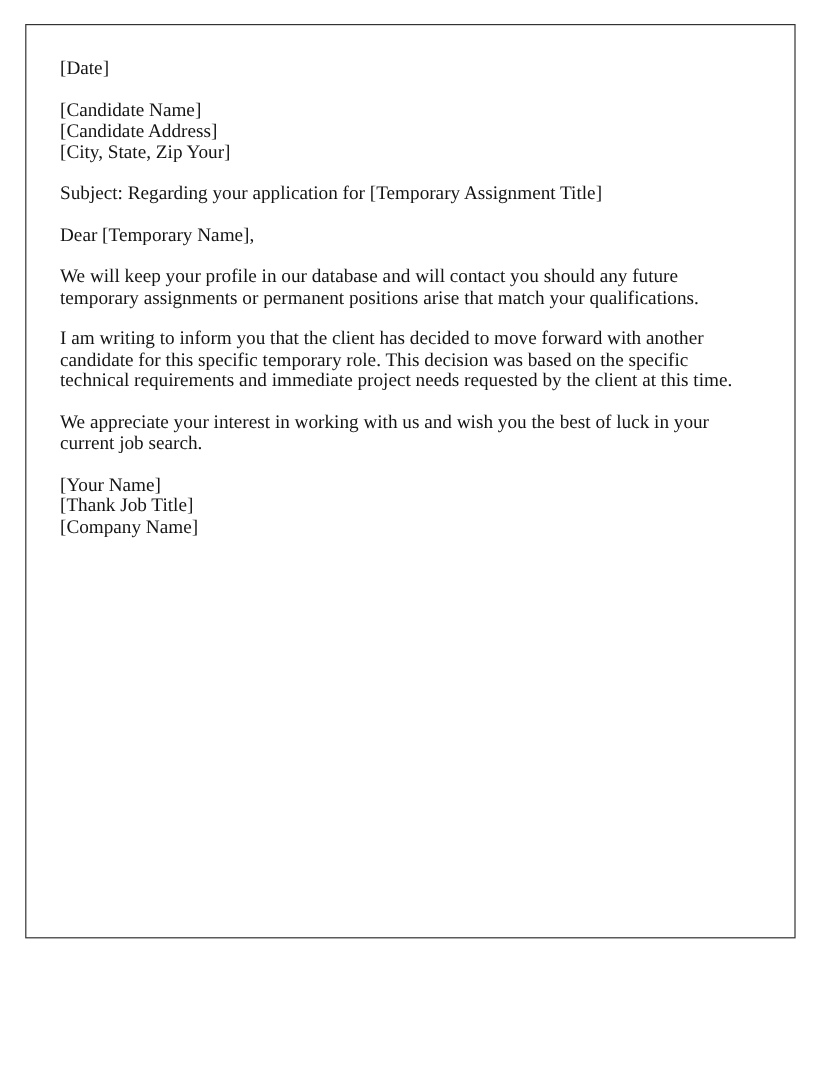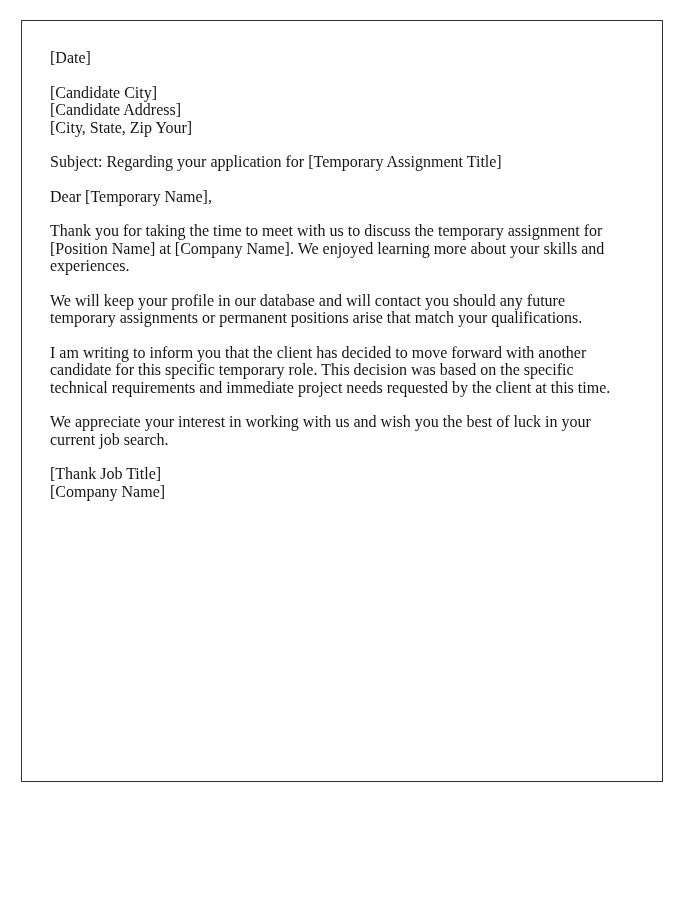--- a/index.html
+++ b/index.html
@@ -41,38 +41,38 @@
 
 <div class="canvas">
   <div class="letter-page">
     <div class="letter-content">
 
       <div class="block">
         <span class="line">[Date]</span>
       </div>
 
       <div class="block">
-        <span class="line">[Candidate City]</span>
+        <span class="line">[Candidate Name]</span>
         <span class="line">[Candidate Address]</span>
         <span class="line">[City, State, Zip Your]</span>
       </div>
 
       <div class="block">Subject: Regarding your application for [Temporary Assignment Title]</div>
 
       <div class="block">Dear [Temporary Name],</div>
 
-      <div class="block">Thank you for taking the time to meet with us to discuss the temporary assignment for [Position Name] at [Company Name]. We enjoyed learning more about your skills and experiences.</div>
 
       <div class="block">We will keep your profile in our database and will contact you should any future temporary assignments or permanent positions arise that match your qualifications.</div>
 
       <div class="block">I am writing to inform you that the client has decided to move forward with another candidate for this specific temporary role. This decision was based on the specific technical requirements and immediate project needs requested by the client at this time.</div>
 
       <div class="block">We appreciate your interest in working with us and wish you the best of luck in your current job search.</div>
 
 
       <div class="block">
+        <span class="line">[Your Name]</span>
         <span class="line">[Thank Job Title]</span>
         <span class="line">[Company Name]</span>
       </div>
 
     </div>
   </div>
 </div>
 
 </body></html>

